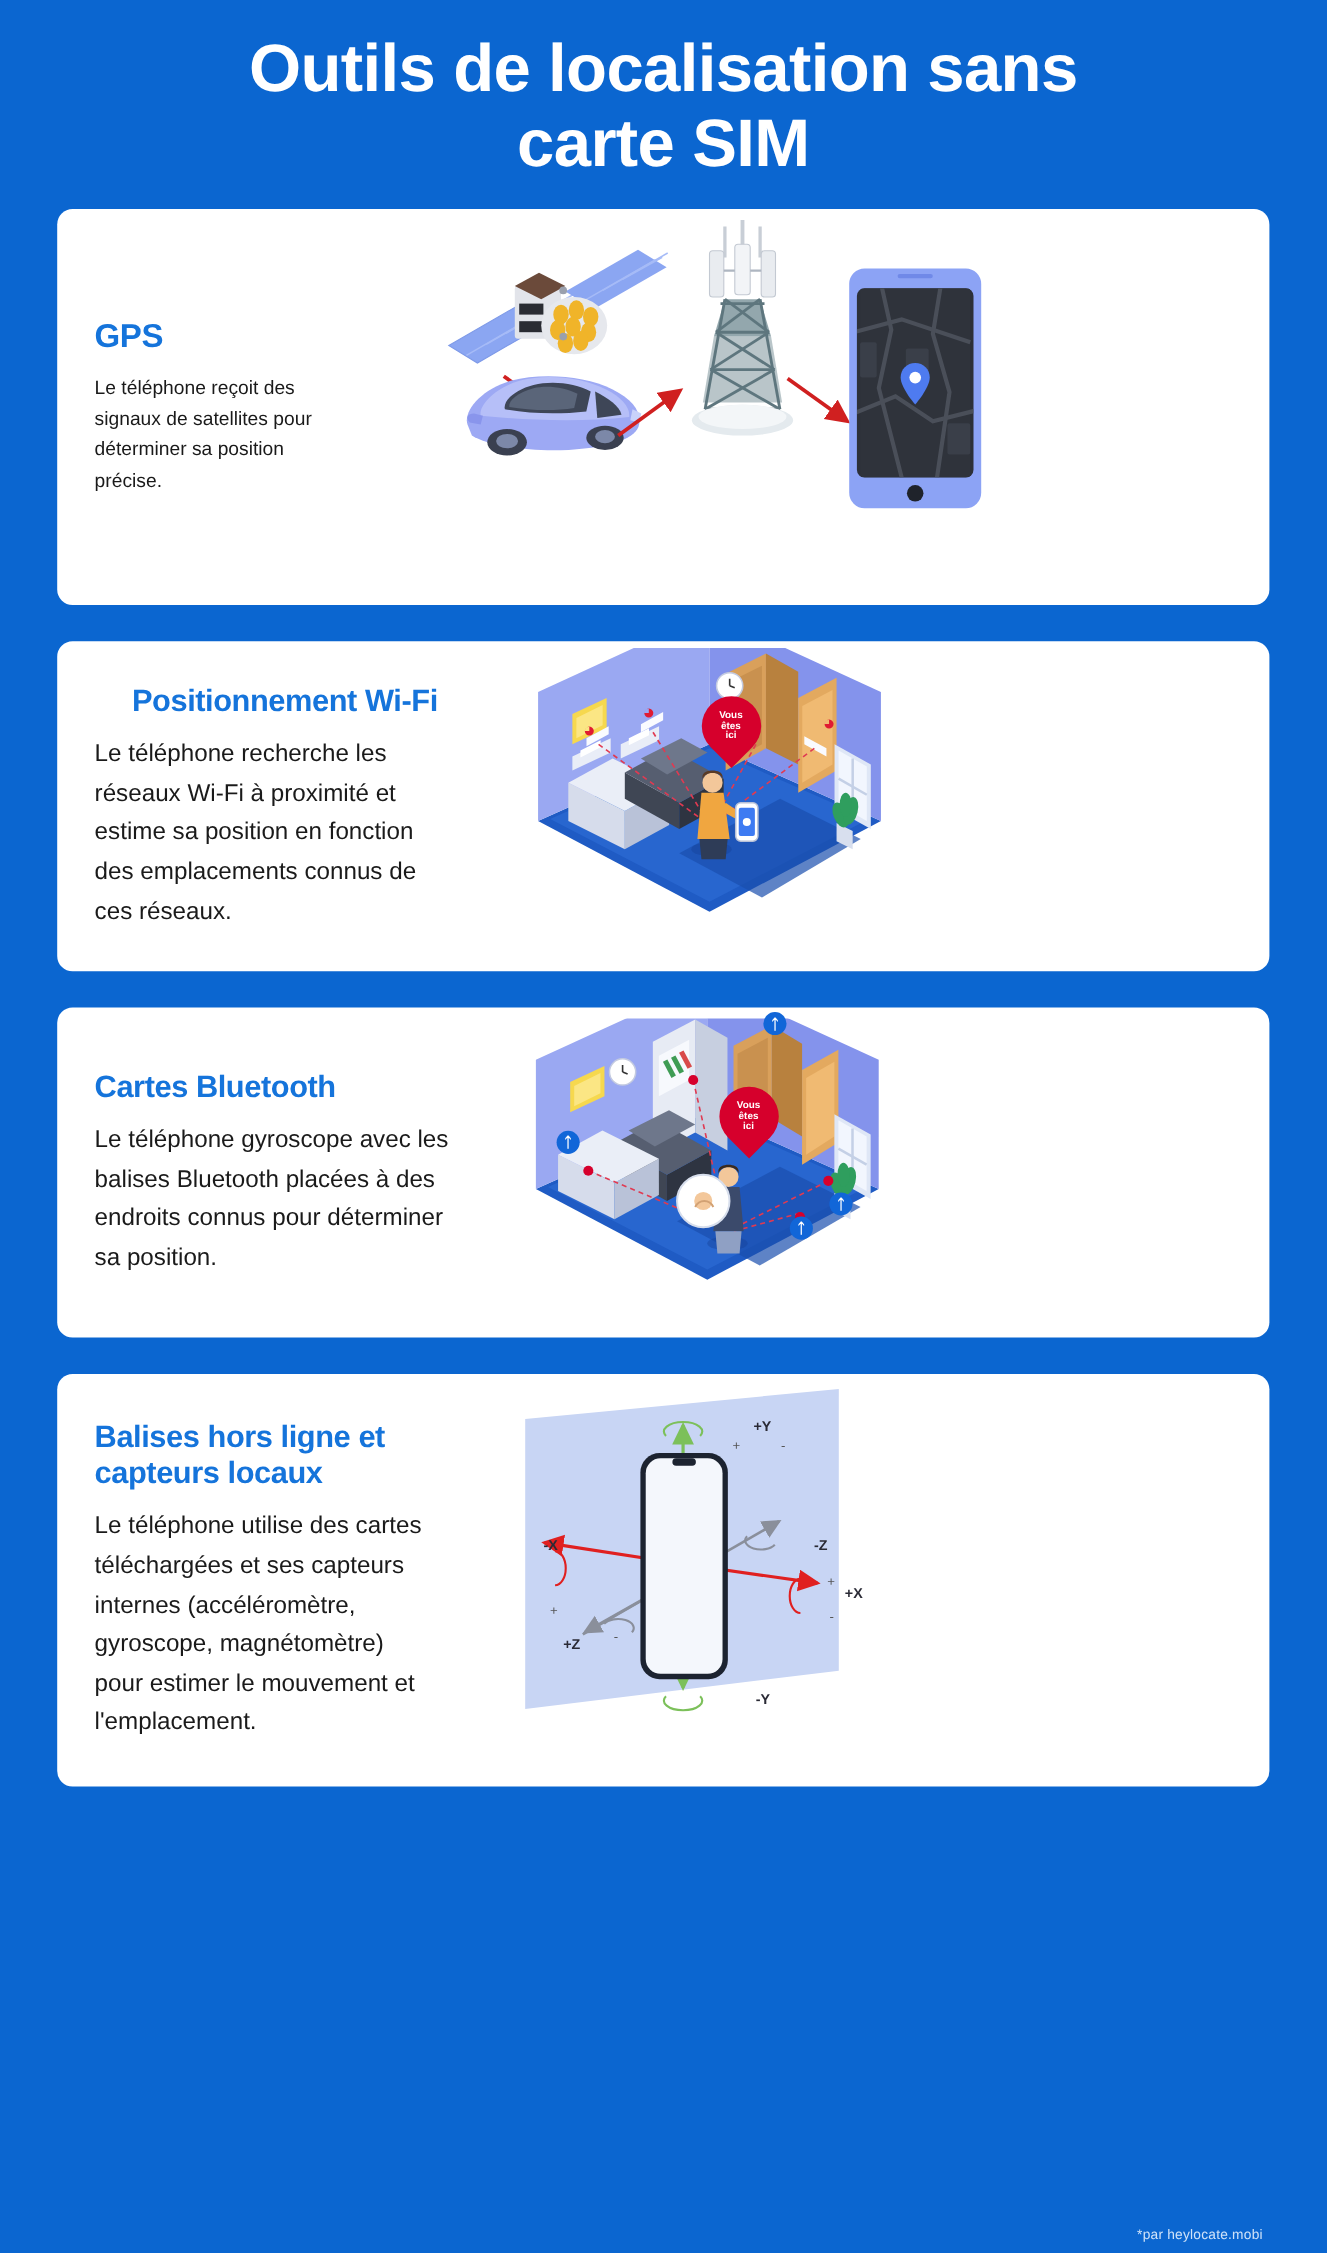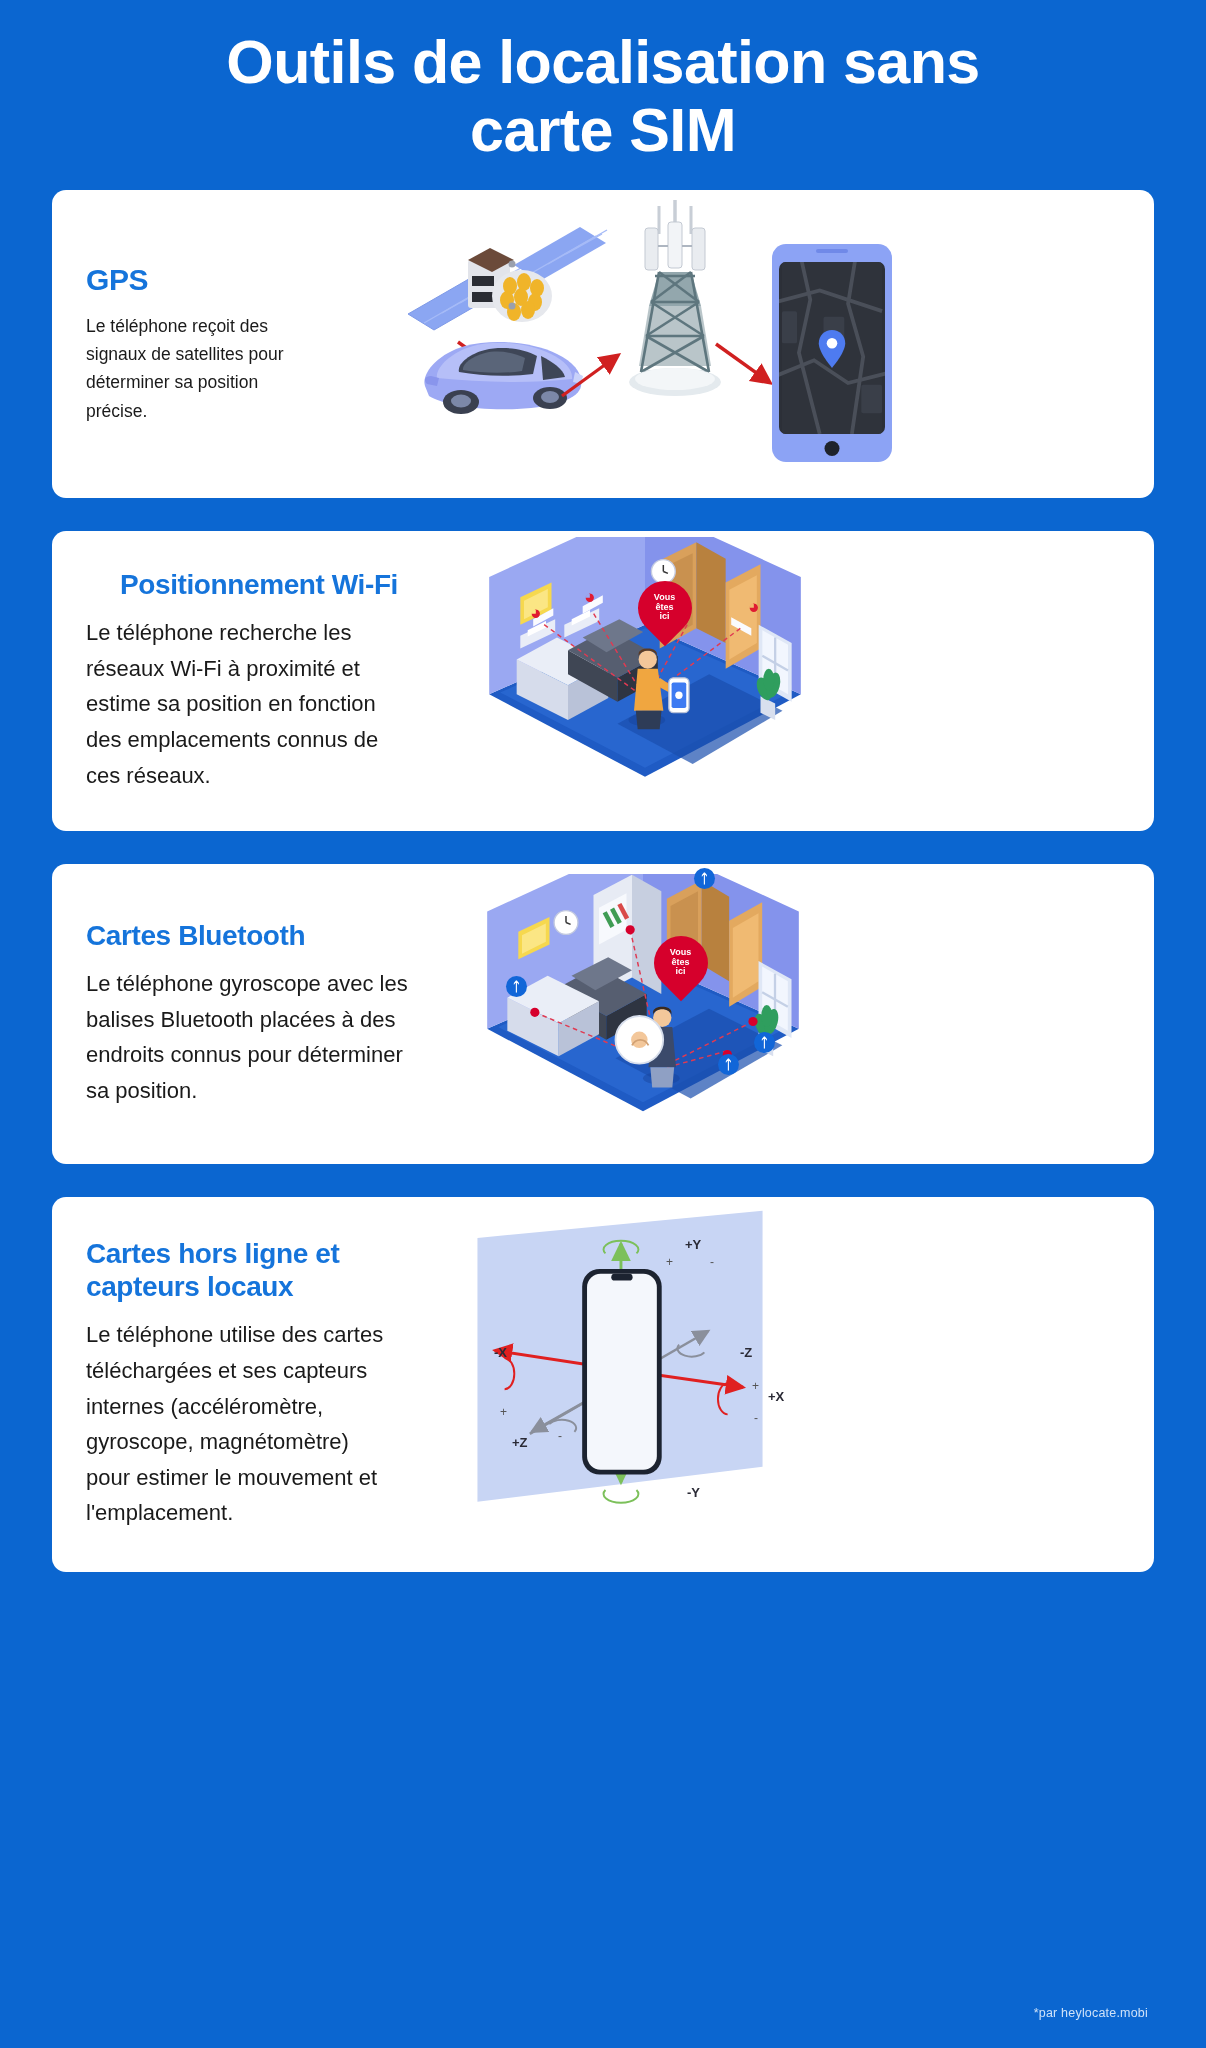--- a/index.html
+++ b/index.html
@@ -69,21 +69,21 @@
   .card-art {
     flex: 1 1 auto;
     position: relative;
     height: 100%;
     display: flex;
     align-items: center;
     justify-content: center;
   }
 
   
-  #card-gps { height: 308px; }
+  #card-gps { height: 360px; }
   #card-gps .card-text { width: 255px; }
   #card-gps .card-title { font-size: 30px; }
   #card-gps .card-body { font-size: 17.5px; width: 200px; }
 
   
   #card-wifi { height: 300px; }
   #card-wifi .card-text { width: 390px; }
   #card-wifi .card-title { font-size: 28px; text-align: center; }
   #card-wifi .card-body { width: 330px; }
 
@@ -96,21 +96,21 @@
   
   #card-sensors { height: 375px; }
   #card-sensors .card-text { width: 370px; }
   #card-sensors .card-title { font-size: 28px; }
   #card-sensors .card-body { width: 310px; }
 
   
   .footer {
     position: absolute;
     right: 58px;
-    bottom: 28px;
+    bottom: 10px;
     color: #CFE2F8;
     font-size: 12.5px;
     letter-spacing: 0.2px;
   }
 
   
   .gps-scene { position: relative; width: 100%; height: 100%; }
 
   .satellite { position: absolute; left: 95px; top: 28px; width: 210px; height: 130px; }
   .cartoon-car { position: absolute; left: 100px; top: 122px; width: 190px; height: 120px; }
@@ -546,21 +546,21 @@
           <span class="pin-label">Vous
 êtes
 ici</span>
         </div>
       </div>
     </div>
   </section>
 
   <section class="card" id="card-sensors">
     <div class="card-text">
-      <h2 class="card-title">Cartes hors ligne et capteurs locaux</h2>
+      <h2 class="card-title">Balises hors ligne et capteurs locaux</h2>
       <p class="card-body">Le téléphone utilise des cartes téléchargées et ses capteurs internes (accéléromètre, gyroscope, magnétomètre) pour estimer le mouvement et l'emplacement.</p>
     </div>
     <div class="card-art">
       <div class="axes-scene">
         <svg viewBox="0 0 330 330" style="position:absolute;left:38px;top:6px;width:320px;height:320px;">
           <defs>
             <marker id="redA" markerWidth="8" markerHeight="8" refX="6" refY="3.4" orient="auto">
               <path d="M0,0 L7,3.4 L0,6.8 z" fill="#E02020"></path>
             </marker>
             <marker id="grayA" markerWidth="8" markerHeight="8" refX="6" refY="3.4" orient="auto">

